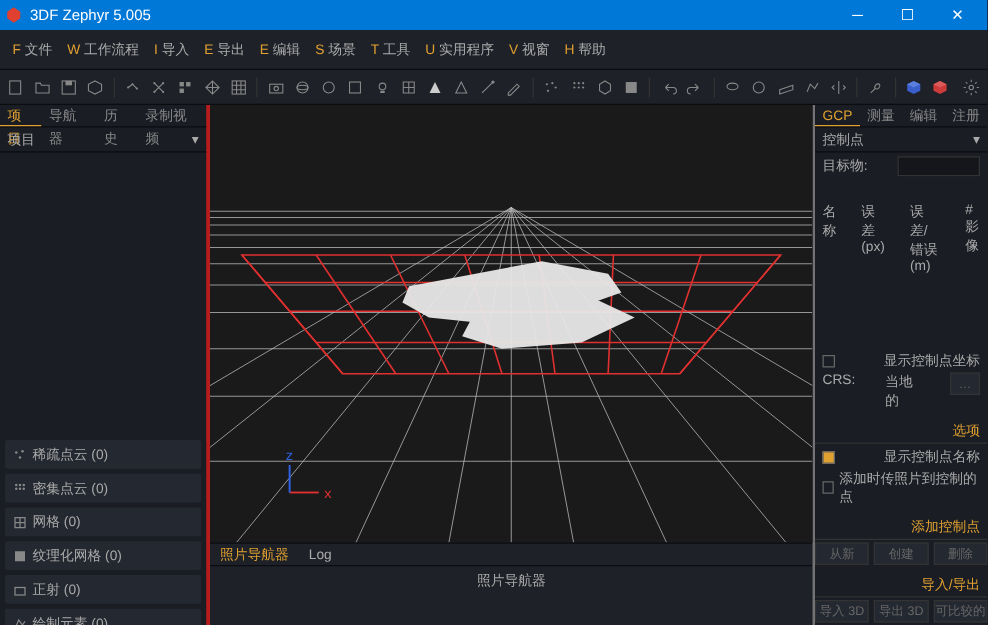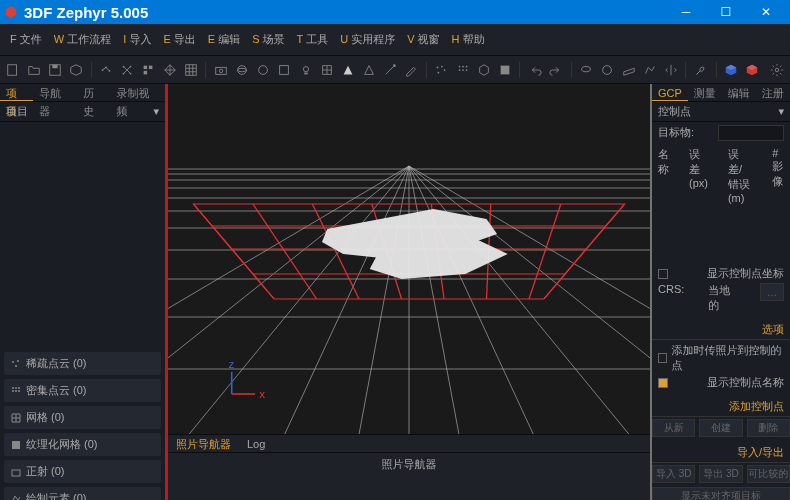--- a/index.html
+++ b/index.html
@@ -1,19 +1,19 @@
 <!DOCTYPE html>
 <html><head>
 <meta charset="utf-8">
 <style>
 *{margin:0;padding:0;box-sizing:border-box;font-family:"Microsoft YaHei",sans-serif;font-size:11px;color:#aaa;}
 body{background:#1a1d24;width:790px;height:500px;overflow:hidden;}
 .titlebar{background:#0078d7;height:24px;display:flex;align-items:center;padding:0 4px;color:#fff;}
 .titlebar .icon{width:14px;height:14px;margin-right:6px;display:inline-block;}
-.titlebar .title{flex:1;color:#fff;font-size:15px;font-weight:bold;}
+.titlebar .title{flex:1;color:#fff;font-size:12px;}
 .titlebar .win-btns{display:flex;}
 .titlebar .win-btn{width:40px;height:24px;display:flex;align-items:center;justify-content:center;cursor:pointer;color:#fff;font-size:12px;}
 .menubar{background:#1e2128;height:32px;display:flex;align-items:center;padding:0 4px;border-bottom:1px solid #0a0c10;}
 .menubar .menu-item{padding:0 6px;cursor:pointer;color:#bbb;}
 .menubar .menu-item span.accel{color:#e0a030;}
 .toolbar{background:#1e2128;height:28px;display:flex;align-items:center;padding:0 4px;gap:4px;border-bottom:1px solid #0a0c10;}
 .toolbar .tb-btn{width:18px;height:18px;display:flex;align-items:center;justify-content:center;cursor:pointer;color:#888;border-radius:2px;}
 .toolbar .tb-btn svg{width:14px;height:14px;}
 .toolbar .sep{width:1px;height:16px;background:#333;margin:0 2px;}
 .main{display:flex;height:calc(500px - 24px - 20px - 28px);}
@@ -421,46 +421,46 @@
     </div>
     <div class="panel-sub">
         <span>控制点</span>
         <span>▾</span>
       </div>
     <div class="r-section">
       <div class="r-row">
           <span>目标物:</span>
           <div class="r-input"></div>
         </div>
-      <div class="r-row" style="margin-top:4px">
+      <div class="r-row" style="margin-top:19px">
         <span>名称</span>
         <span>误差 (px)</span>
         <span>误差/错误(m)</span>
         <span># 影像</span>
       </div>
       <div style="height:60px"></div>
       <div class="r-check">
           <div class="box empty"></div>
           <span>显示控制点坐标</span>
         </div>
       <div class="r-row">
           <span>CRS:</span>
           <span style="flex:1;margin-left:4px">当地的</span>
           <div class="r-btn" style="flex:0 0 24px">…</div>
         </div>
     </div>
     <div class="r-group-title">选项</div>
     <div class="r-section">
       <div class="r-check">
+          <div class="box"></div>
+          <span>显示控制点名称</span>
+        </div>
+      <div class="r-check">
           <div class="box empty"></div>
           <span>添加时传照片到控制的点</span>
-        </div>
-      <div class="r-check">
-          <div class="box"></div>
-          <span>显示控制点名称</span>
         </div>
     </div>
     <div class="r-group-title">添加控制点</div>
     <div class="r-section r-btn-row">
       <div class="r-btn">从新</div>
       <div class="r-btn">创建</div>
       <div class="r-btn">删除</div>
     </div>
     <div class="r-group-title">导入/导出</div>
     <div class="r-section r-btn-row">

